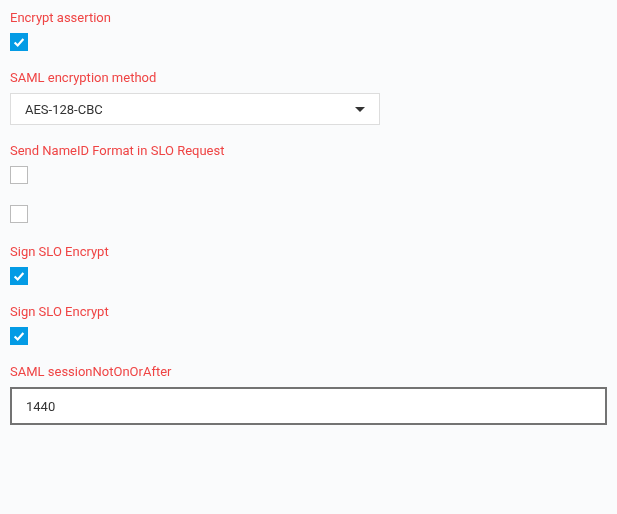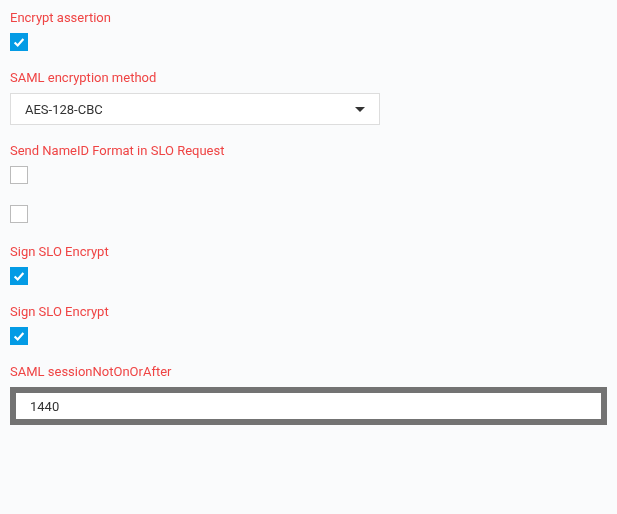--- a/index.html
+++ b/index.html
@@ -67,21 +67,21 @@
     width: 0;
     height: 0;
     border-left: 5px solid transparent;
     border-right: 5px solid transparent;
     border-top: 5px solid #333;
   }
   .text-input {
     width: 100%;
     max-width: 597px;
     height: 38px;
-    border: 6px solid #737373;
+    border: 2px solid #737373;
     background: #fff;
     padding: 0 14px;
     font-size: 13px;
     color: #333;
     font-family: inherit;
   }
 </style>
 </head>
 <body>
 

